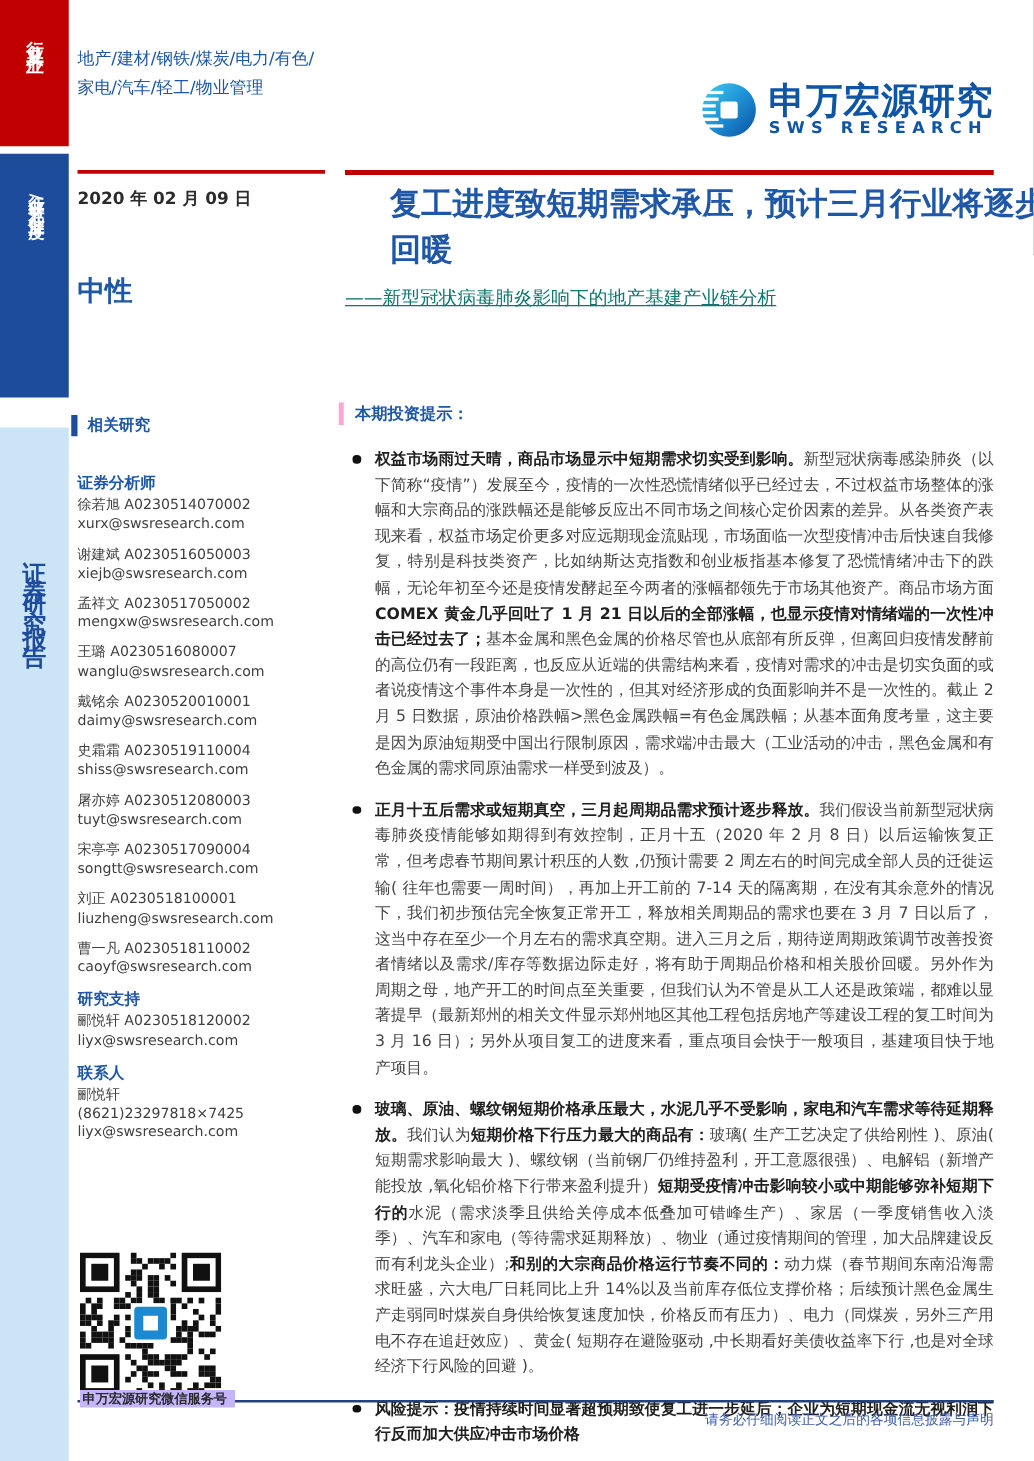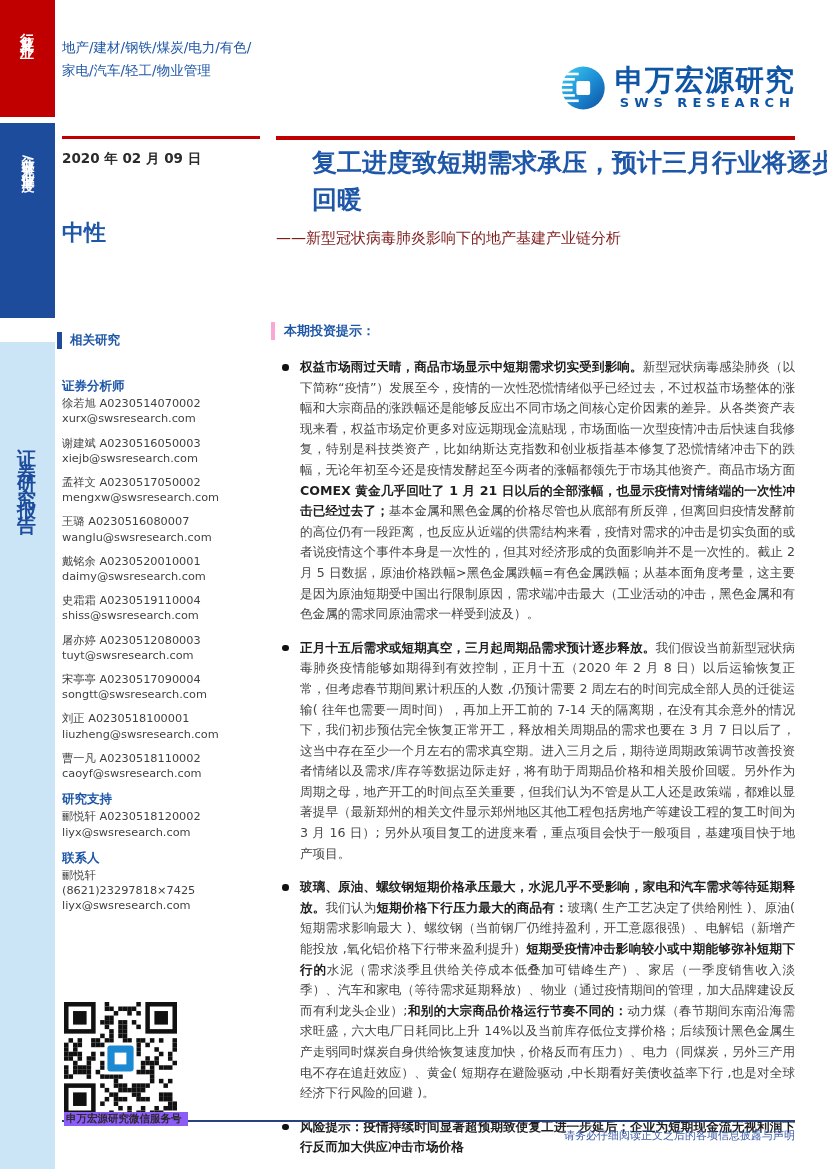--- a/index.html
+++ b/index.html
@@ -21,31 +21,31 @@
   .sidebar { position:absolute; left:62px; top:0; width:200px; }
   .industries { position:absolute; top:36px; left:0; width:198px; color:#1E57A7; font-weight:normal; font-size:13.5px; line-height:23px; }
   .side-redline { position:absolute; top:136px; left:0; width:198px; height:3px; background:#C00000; }
   .report-date { position:absolute; top:150px; left:0; font-weight:bold; font-size:13.5px; color:#2b2b2b; }
   .rating { position:absolute; top:218px; left:0; font-weight:bold; font-size:22px; color:#1E57A7; }
   .related { position:absolute; top:332px; left:-5px; border-left:5px solid #1E4C9C; padding-left:8px; font-weight:bold; font-size:12.5px; color:#1E57A7; }
   .people { position:absolute; top:378px; left:0; width:205px; font-size:11.3px; color:#3F3F3F; line-height:15.2px; }
   .people .ph { color:#1E57A7; font-weight:bold; font-size:12.5px; margin-bottom:3px; }
   .people .grp { margin-bottom:9px; }
   .qr-wrap { position:absolute; left:64px; top:1002px; width:113px; height:113px; }
-  .qr-caption { position:absolute; left:64px; top:1112px; font-size:10.5px; font-weight:bold; color:#2b2b2b; background:#8b5cf6; padding:0 6px 0 2px; z-index:2; }
+  .qr-caption { position:absolute; left:64px; top:1112px; font-size:10.5px; font-weight:bold; color:#2b2b2b; background:#c4b5fd; padding:0 6px 0 2px; z-index:2; }
 
   
   .logo { position:absolute; left:558px; top:56px; width:237px; height:64px; display:flex; align-items:center; }
   .logo-text { margin-left:8px; }
   .logo-cn { color:#0F55A6; font-weight:bold; font-size:29px; letter-spacing:1px; line-height:30px; white-space:nowrap; }
-  .logo-en { color:#0F55A6; font-weight:bold; font-size:13px; letter-spacing:5px; line-height:16px; white-space:nowrap;text-align:right; }
+  .logo-en { color:#0F55A6; font-weight:bold; font-size:13px; letter-spacing:5px; line-height:16px; white-space:nowrap; }
 
   .main-redline { position:absolute; top:136px; left:276px; width:519px; height:3.5px; background:#C00000; }
   .doc-title { position:absolute; top:145px; left:276px; width:525px; color:#1E57A7; font-weight:bold; font-size:25px; line-height:36.5px;margin-left:36px; }
-  .doc-subtitle { position:absolute; top:229px; left:276px; width:519px; color:#7f1d1d; font-size:15px; }
+  .doc-subtitle { position:absolute; top:229px; left:276px; width:519px; color:#0f766e; font-size:15px;text-decoration:underline; }
 
   
   .tips-head { position:absolute; top:322px; left:271px; border-left:4px solid #f9a8d4; padding-left:9px; font-weight:bold; font-size:13px; color:#1E57A7; }
   .tips-list { position:absolute; top:357px; left:300px; width:495px; list-style:none; }
   .tips-list li { position:relative; font-size:12.6px; line-height:20.6px; text-align:justify; color:#454545; margin-bottom:13px; }
   .tips-list li::before { content:""; position:absolute; left:-18px; top:7px; width:6.5px; height:6.5px; border-radius:50%; background:#111; }
   .tips-list b { color:#1f1f1f; }
 
   
   .footer-line { position:absolute; top:1120px; left:62px; width:733px; height:1.6px; background:#26417C; }

